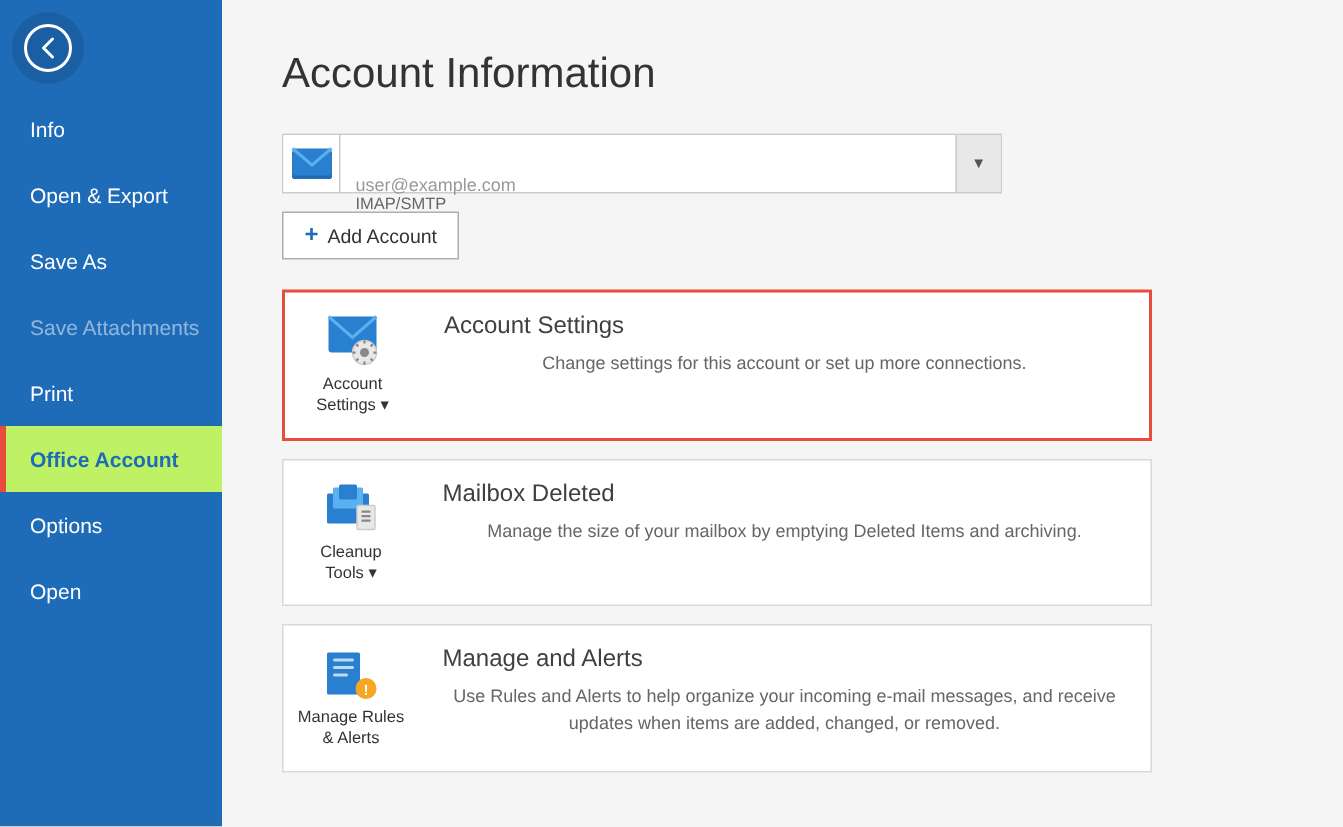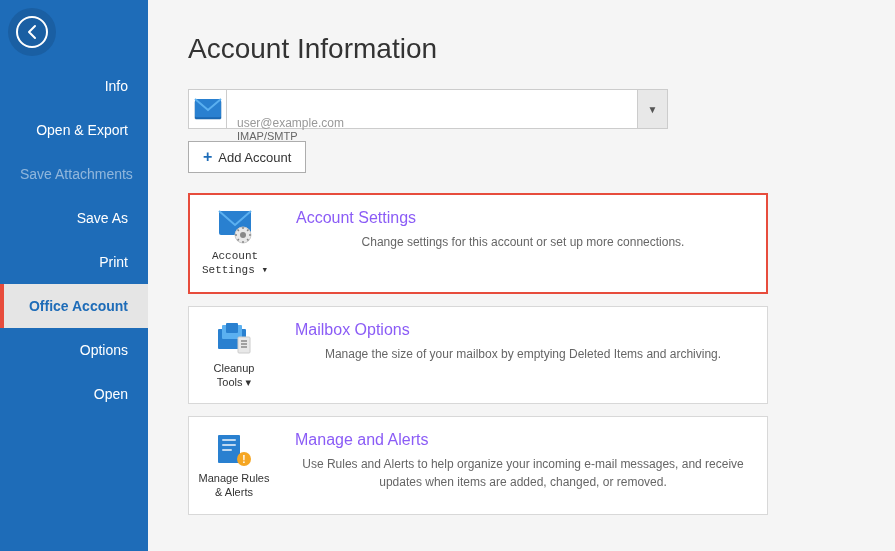--- a/index.html
+++ b/index.html
@@ -38,25 +38,24 @@
       color: #fff;
       font-size: 18px;
     }
 
     .sidebar-item {
       padding: 14px 20px;
       color: #fff;
       font-size: 14px;
       cursor: pointer;
       white-space: nowrap;
-      text-align: right;
     }
 
     .sidebar-item.active {
-      background: #e5e5e5;
+      background: #bef264;
       color: #1e6cb8;
       font-weight: 600;
       border-left: 4px solid #e74c3c;
       padding-left: 16px;
     }
 
     .sidebar-item.disabled {
       color: rgba(255,255,255,0.5);
       cursor: default;
     }
@@ -188,21 +187,21 @@
     }
 
     .card-content {
       flex: 1;
       padding: 14px 16px;
     }
 
     .card-title {
       font-size: 16px;
       font-weight: 400;
-      color: #8b5cf6;
+      color: #404040;
       margin-bottom: 6px;
     }
 
     .card-desc {
       font-size: 12px;
       color: #666;
       line-height: 1.5;
       text-align: center;
     }
 
@@ -219,22 +218,22 @@
       <svg width="16" height="16" viewBox="0 0 16 16" fill="white">
         <path d="M11 2L5 8l6 6" stroke="white" stroke-width="2" fill="none" stroke-linecap="round" stroke-linejoin="round"></path>
       </svg>
     </div>
   </div>
 
   <div id="sidebar-items-container">
 
   <div class="sidebar-item">Info</div>
       <div class="sidebar-item">Open &amp; Export</div>
+      <div class="sidebar-item">Save As</div>
       <div class="sidebar-item disabled">Save Attachments</div>
-      <div class="sidebar-item">Save As</div>
       <div class="sidebar-item">Print</div>
       <div class="sidebar-item active">Office Account</div>
       <div class="sidebar-item">Options</div>
       <div class="sidebar-item">Open</div>
     </div>
 </div>
 
 <div class="main">
   <h1 class="page-title">Account Information</h1>
 
@@ -262,21 +261,21 @@
 
   <div class="info-card highlighted">
         <div class="card-icon-area">
           <div class="card-icon"><svg width="36" height="36" viewBox="0 0 36 36">
     <rect x="2" y="2" width="32" height="24" rx="2" fill="#2980d0"></rect>
     <polyline points="2,2 18,16 34,2" fill="none" stroke="#5bb0f0" stroke-width="2"></polyline>
     <circle cx="26" cy="26" r="8" fill="#e8e8e8" stroke="#ccc" stroke-width="1"></circle>
     <circle cx="26" cy="26" r="3" fill="#888"></circle>
     <path d="M26 18v2M26 32v2M18 26h2M32 26h2M20.5 20.5l1.4 1.4M30.1 30.1l1.4 1.4M20.5 31.5l1.4-1.4M30.1 21.9l1.4-1.4" stroke="#888" stroke-width="1.5"></path>
   </svg></div>
-          <div class="card-label" style="white-space: pre-line; font-family: Liberation Mono, monospace;">Account
+          <div class="card-label" style="white-space: pre-line;">Account
 Settings ▾</div>
         </div>
         <div class="card-content">
           <div class="card-title">Account Settings</div>
           <div class="card-desc">Change settings for this account or set up more connections.</div>
         </div>
       </div>
       <div class="info-card">
         <div class="card-icon-area">
           <div class="card-icon"><svg width="36" height="36" viewBox="0 0 36 36">
@@ -285,21 +284,21 @@
     <rect x="10" y="2" width="12" height="10" rx="1" fill="#2980d0"></rect>
     <rect x="22" y="16" width="12" height="16" rx="1" fill="#e8e8e8" stroke="#ccc" stroke-width="1"></rect>
     <line x1="25" y1="20" x2="31" y2="20" stroke="#888" stroke-width="1.5"></line>
     <line x1="25" y1="23" x2="31" y2="23" stroke="#888" stroke-width="1.5"></line>
     <line x1="25" y1="26" x2="31" y2="26" stroke="#888" stroke-width="1.5"></line>
   </svg></div>
           <div class="card-label" style="white-space: pre-line;">Cleanup
 Tools ▾</div>
         </div>
         <div class="card-content">
-          <div class="card-title">Mailbox Options</div>
+          <div class="card-title">Mailbox Deleted</div>
           <div class="card-desc">Manage the size of your mailbox by emptying Deleted Items and archiving.</div>
         </div>
       </div>
       <div class="info-card">
         <div class="card-icon-area">
           <div class="card-icon"><svg width="36" height="36" viewBox="0 0 36 36">
     <rect x="2" y="4" width="22" height="28" rx="1" fill="#2980d0"></rect>
     <rect x="6" y="8" width="14" height="2" rx="1" fill="white" opacity="0.7"></rect>
     <rect x="6" y="13" width="14" height="2" rx="1" fill="white" opacity="0.7"></rect>
     <rect x="6" y="18" width="10" height="2" rx="1" fill="white" opacity="0.7"></rect>

